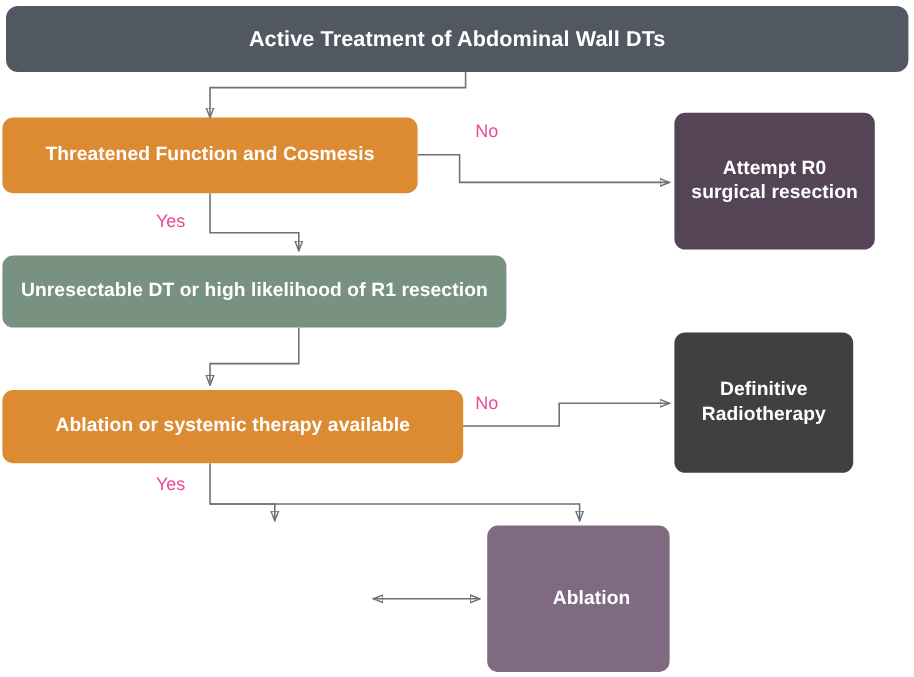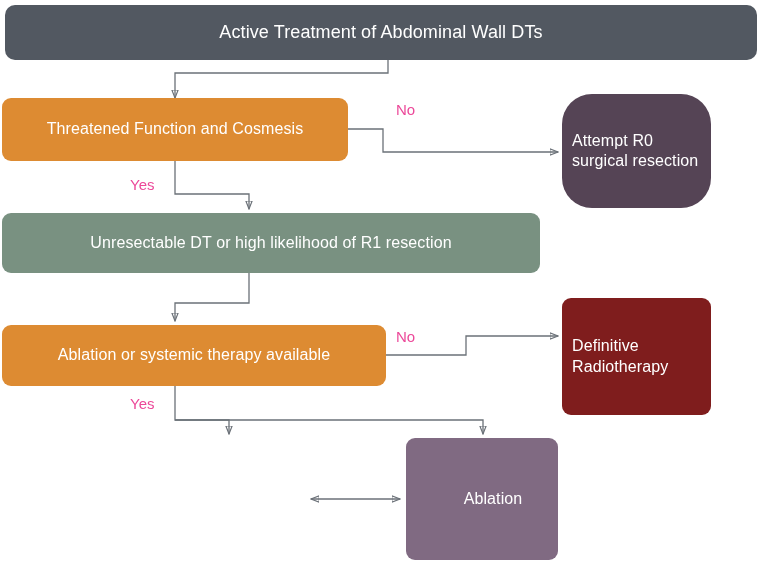--- a/index.html
+++ b/index.html
@@ -16,26 +16,27 @@
     height: 564px;
     background: #ffffff;
     overflow: hidden;
   }
   .node {
     position: absolute;
     box-sizing: border-box;
     display: flex;
     align-items: center;
     justify-content: center;
-    text-align: left;
+    text-align: center;
     color: #ffffff;
     border-radius: 9px;
     line-height: 1.28;
     padding: 4px 10px;
     letter-spacing: 0.1px;
+    font-weight: bold;
   }
   .node-header {
     left: 5px;
     top: 5px;
     width: 752px;
     height: 55px;
     background: #525861;
     font-size: 18px;
     border-radius: 10px;
   }
@@ -43,50 +44,48 @@
     left: 2px;
     top: 98px;
     width: 346px;
     height: 63px;
     background: #dd8b32;
     font-size: 16px;
   }
   .node-attempt {
     left: 562px;
     top: 94px;
-    width: 149px;
+    width: 167px;
     height: 114px;
     background: #554455;
     font-size: 16px;
-    border-radius: 30px;
   }
   .node-unresectable {
     left: 2px;
     top: 213px;
-    width: 538px;
+    width: 420px;
     height: 60px;
     background: #799181;
     font-size: 16px;
   }
   .node-ablation-avail {
     left: 2px;
     top: 325px;
     width: 384px;
     height: 61px;
     background: #dd8b32;
     font-size: 16px;
   }
   .node-radiotherapy {
     left: 562px;
     top: 277px;
     width: 149px;
     height: 117px;
-    background: #7f1d1d;
+    background: #404040;
     font-size: 16px;
-    margin-top: 21px;
   }
   .node-medical {
     left: 153px;
     top: 438px;
     width: 152px;
     height: 122px;
     background: #737c8b;
     font-size: 16px;
   }
   .node-ablation {

